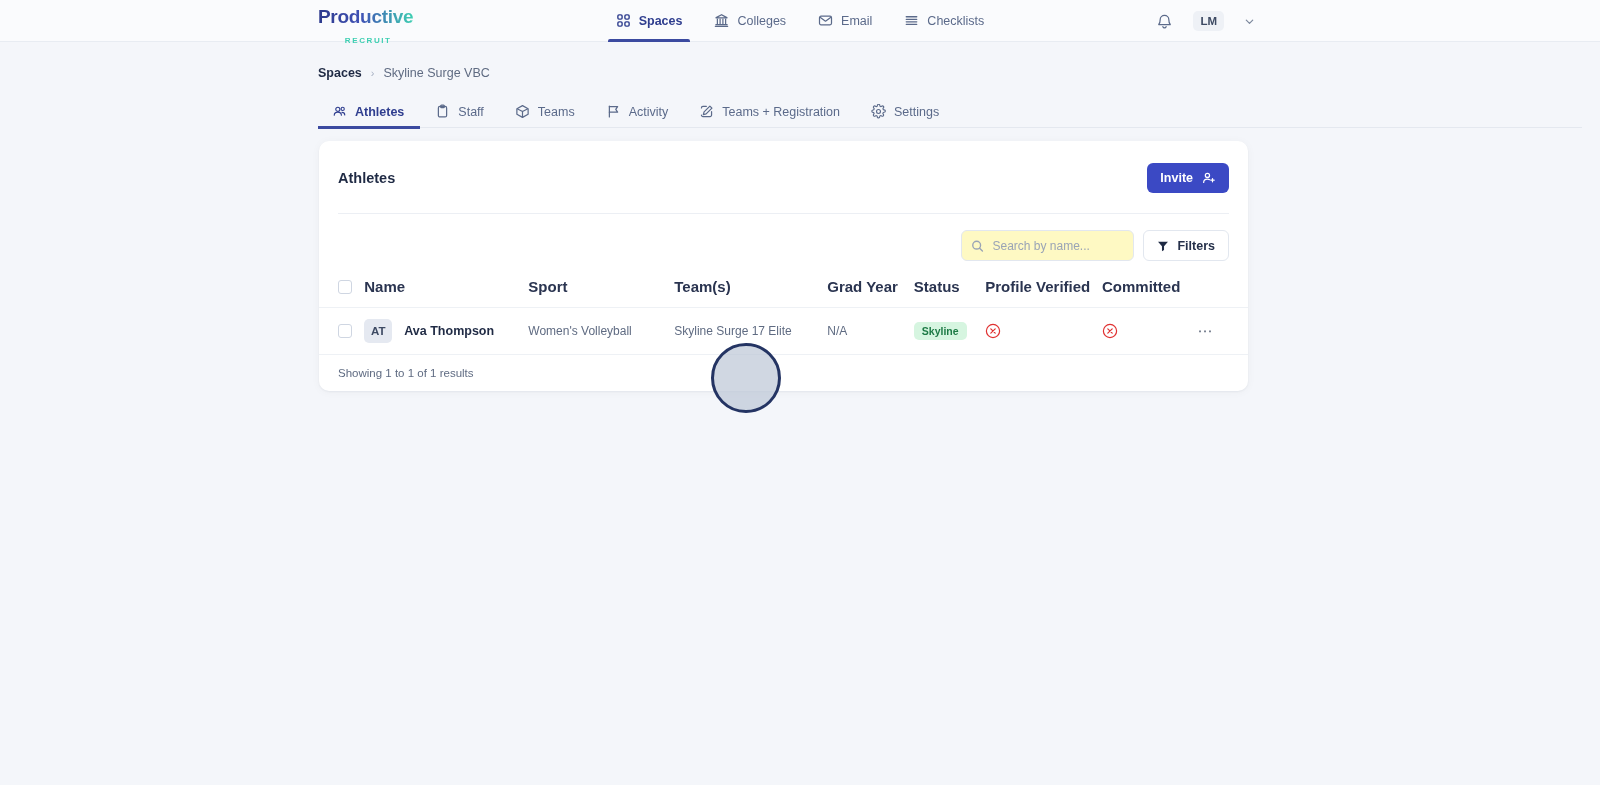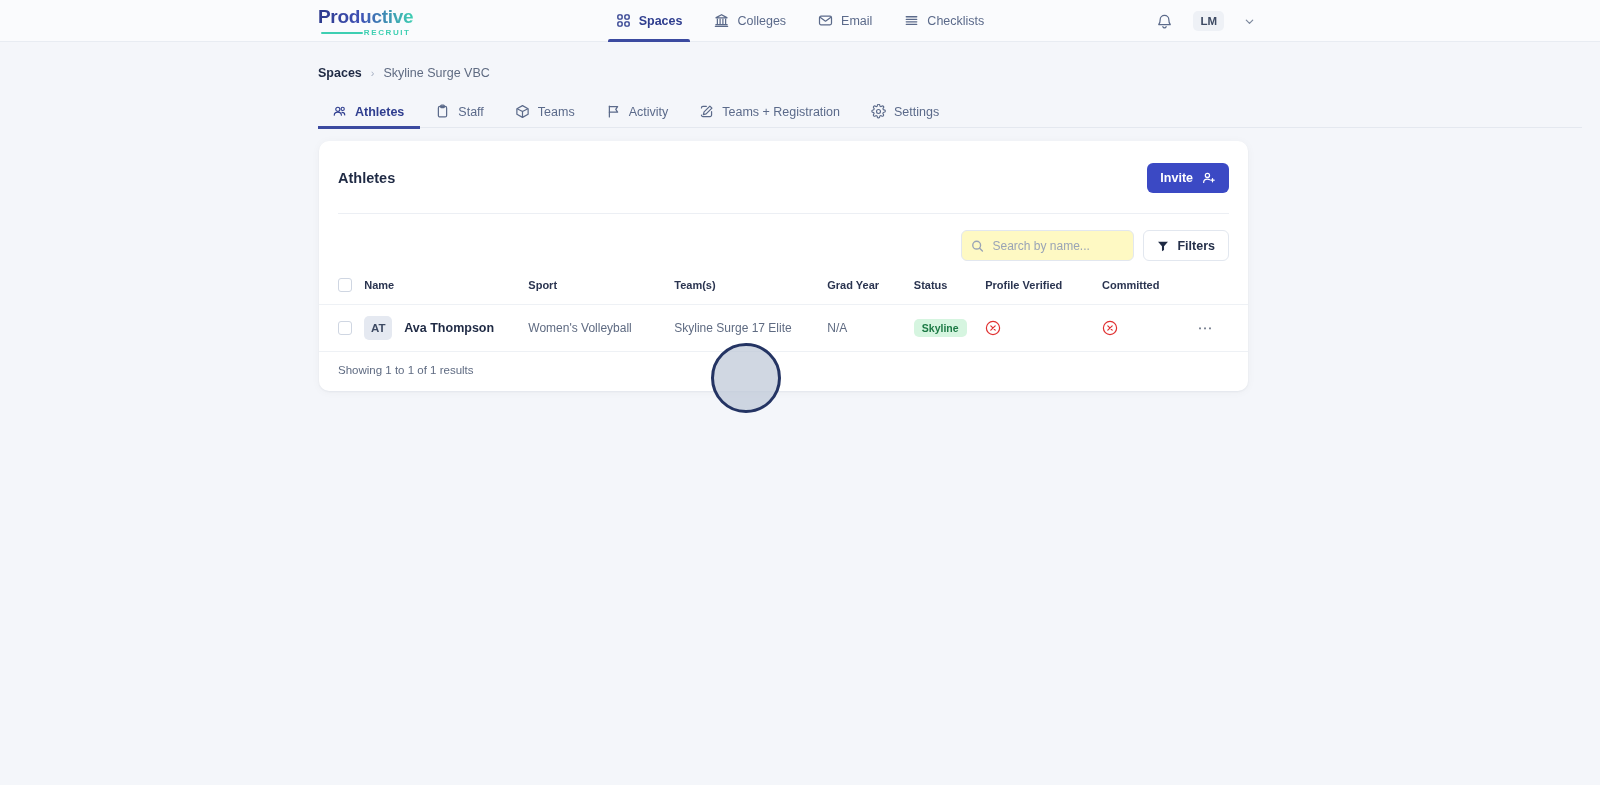--- a/index.html
+++ b/index.html
@@ -16,29 +16,29 @@
     height: 42px;
     background: #fafbfd;
     border-bottom: 1px solid #e8ecf2;
     display: flex;
     align-items: center;
     position: relative;
   }
   .logo-wrap {
     position: absolute;
     left: 318px; top: 7px;
-    display: flex; flex-direction: column; align-items: center;
+    display: flex; flex-direction: column; align-items: flex-end;
   }
   .logo-word {
     font-size: 19px; font-weight: 700; letter-spacing: -0.3px; line-height: 20px;
     background: linear-gradient(90deg, #2d3a8c 0%, #3f51b5 45%, #3ecfb2 100%);
     -webkit-background-clip: text; background-clip: text;
     -webkit-text-fill-color: transparent; color: #2d3a8c;
   }
-  .logo-sub-row { display: flex; align-items: center; gap: 1px; margin-top: 1px; width: 90px; }
+  .logo-sub-row { display: flex; align-items: center; gap: 8px; margin-top: 1px; width: 90px; flex-direction: column; }
   .logo-rule { flex: 1; height: 2px; background: #3ecfb2; border-radius: 1px; }
   .logo-sub {
     font-size: 8px; font-weight: 700; letter-spacing: 1.6px; color: #3ecfb2;
   }
 
   .mainnav { display: flex; align-items: center; gap: 0; margin: 0 auto; height: 42px; }
   .nav-item {
     display: flex; align-items: center; gap: 8px;
     padding: 0 16px; height: 42px;
     font-size: 12.5px; color: #5b6a8a; cursor: pointer;
@@ -146,21 +146,21 @@
     border: 1px solid #e2e7ef; border-radius: 6px;
     background: #fff; cursor: pointer;
     font-size: 12.5px; font-weight: 600; color: #25304a;
     font-family: "Liberation Sans", sans-serif;
   }
   .funnel { width: 12px; height: 12px; }
 
   
   table.athletes { width: 100%; border-collapse: collapse; margin-top: 17px; }
   table.athletes th {
-    text-align: left; font-size: 11px; font-weight: 700; color: #2a3450;
+    text-align: left; font-size: 15px; font-weight: 700; color: #2a3450;
     padding: 0 0 12px 0; white-space: nowrap;
   }
   table.athletes td {
     font-size: 12px; color: #5f6b82;
     padding: 11px 0; border-top: 1px solid #eef1f5;
     vertical-align: middle; white-space: nowrap;
   }
   .col-check { width: 45px; padding-left: 19px !important; }
   .col-name  { width: 163px; }
   .col-sport { width: 145px; }

